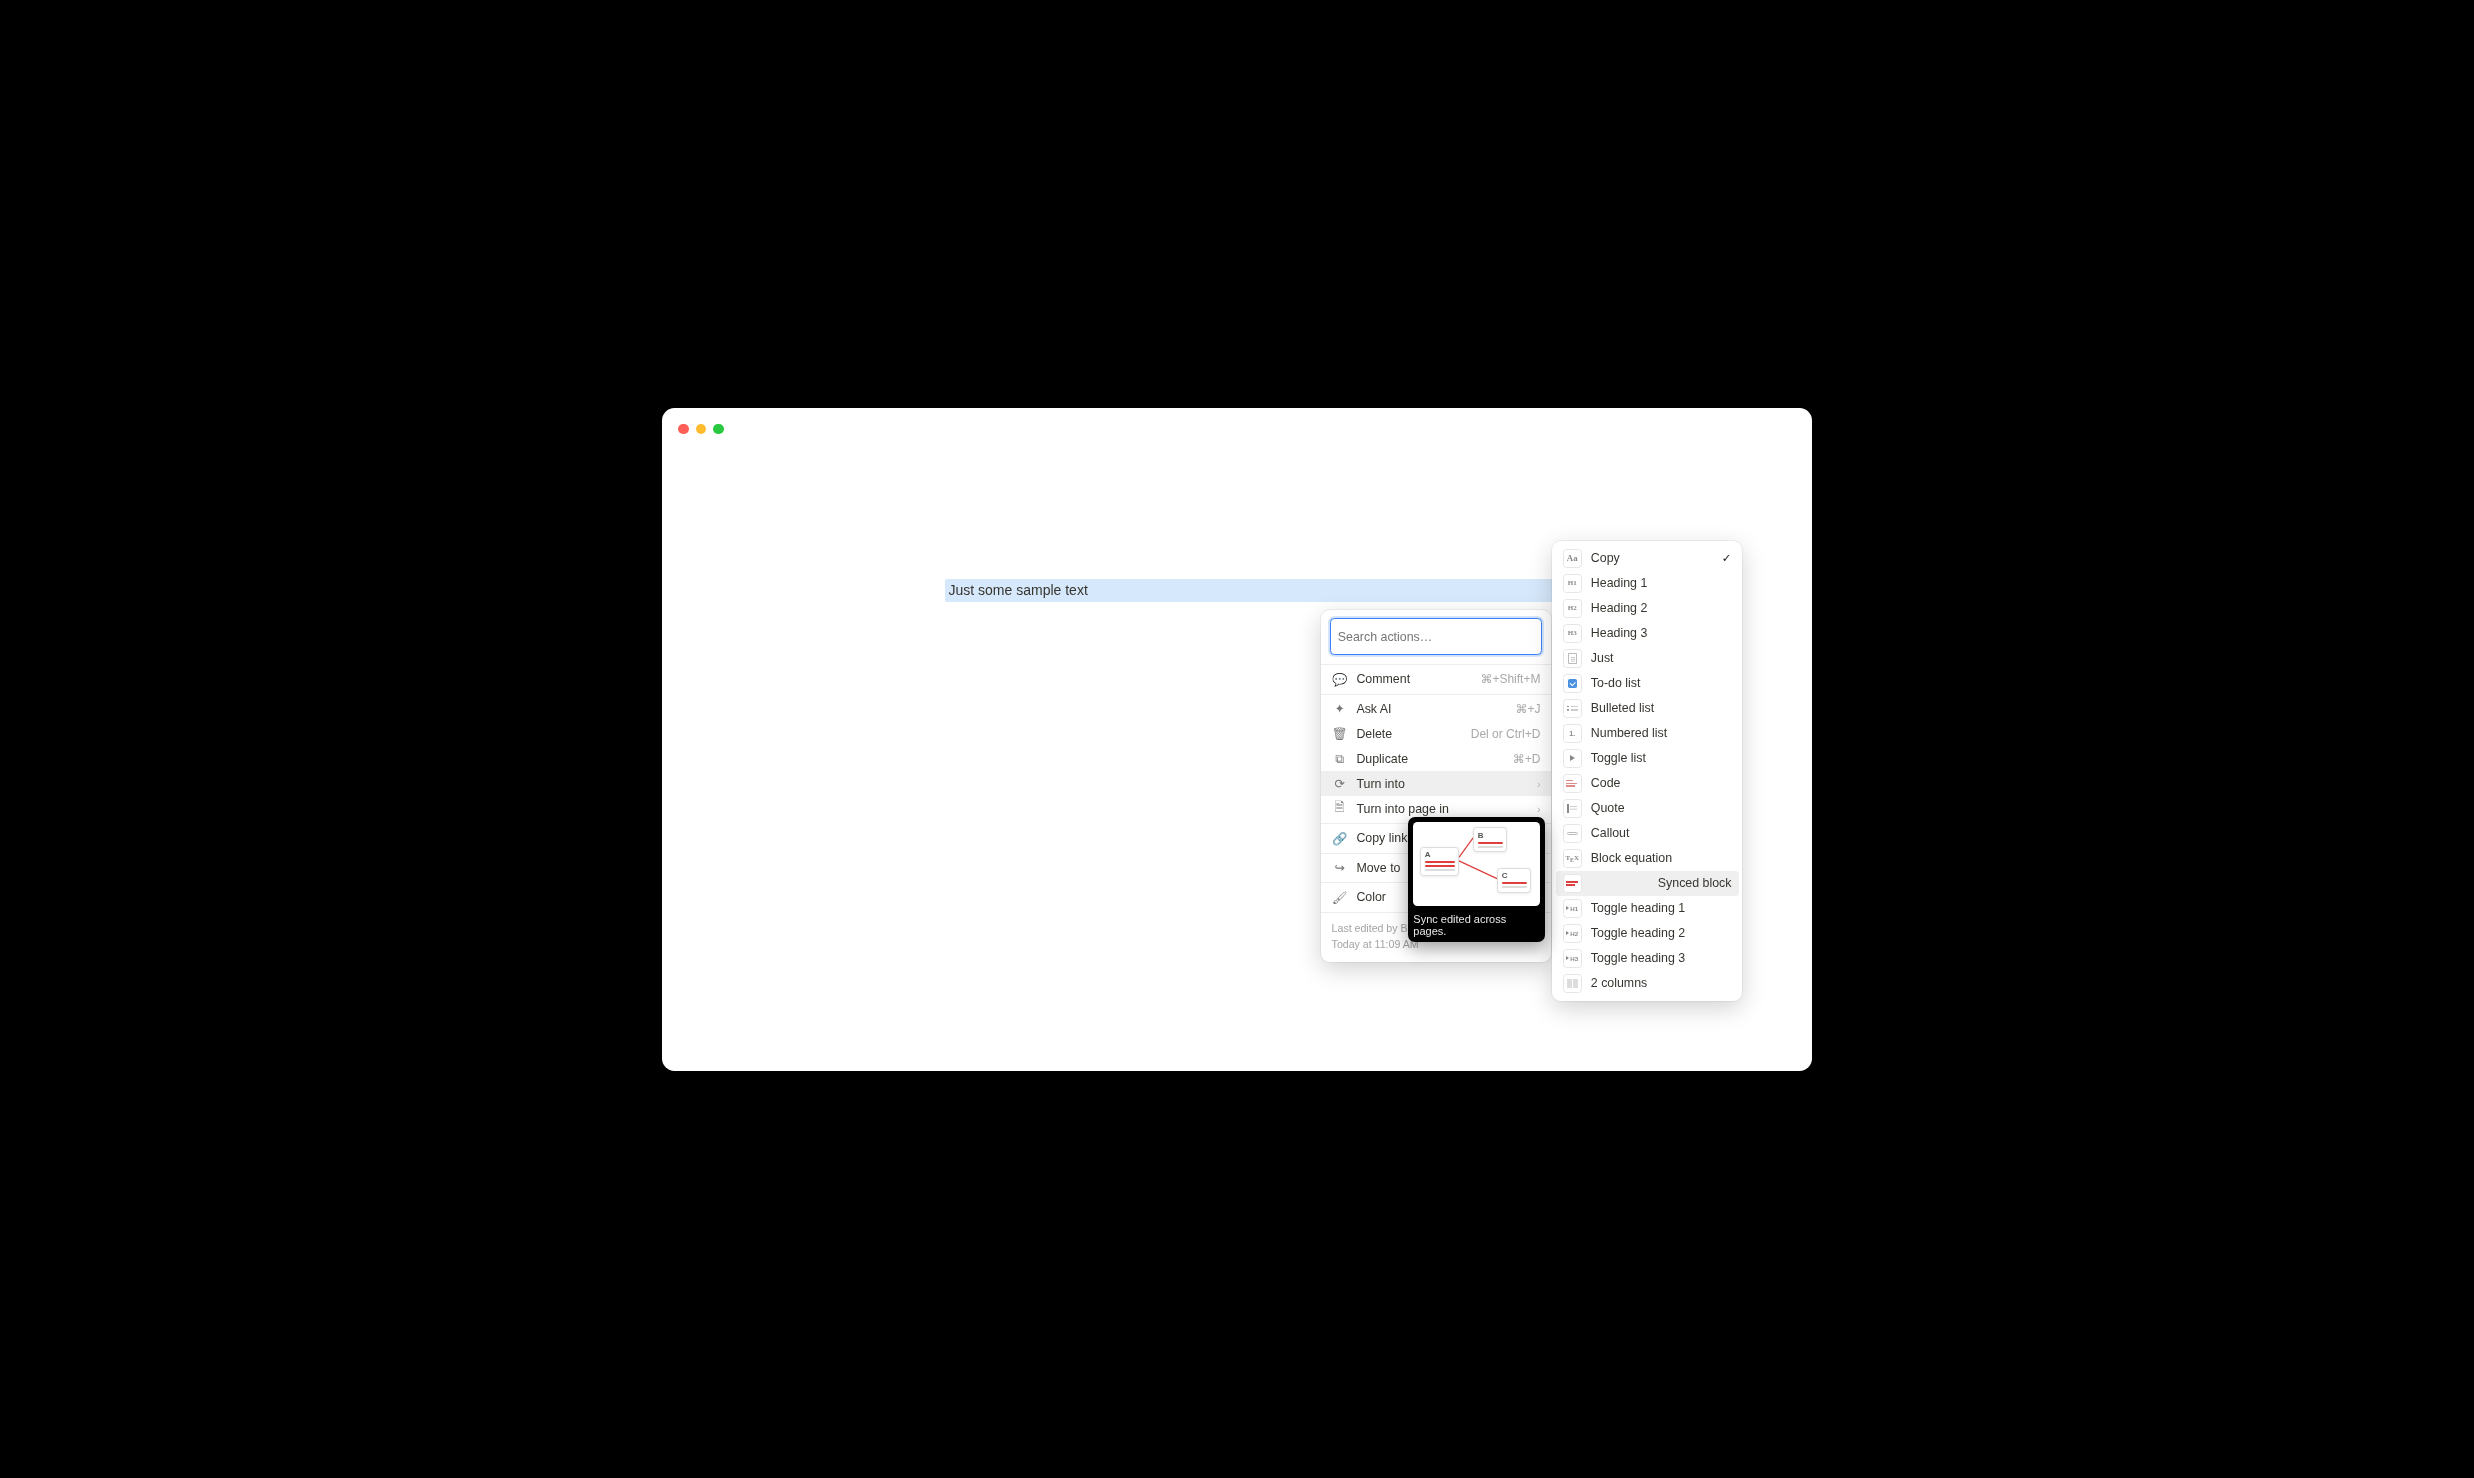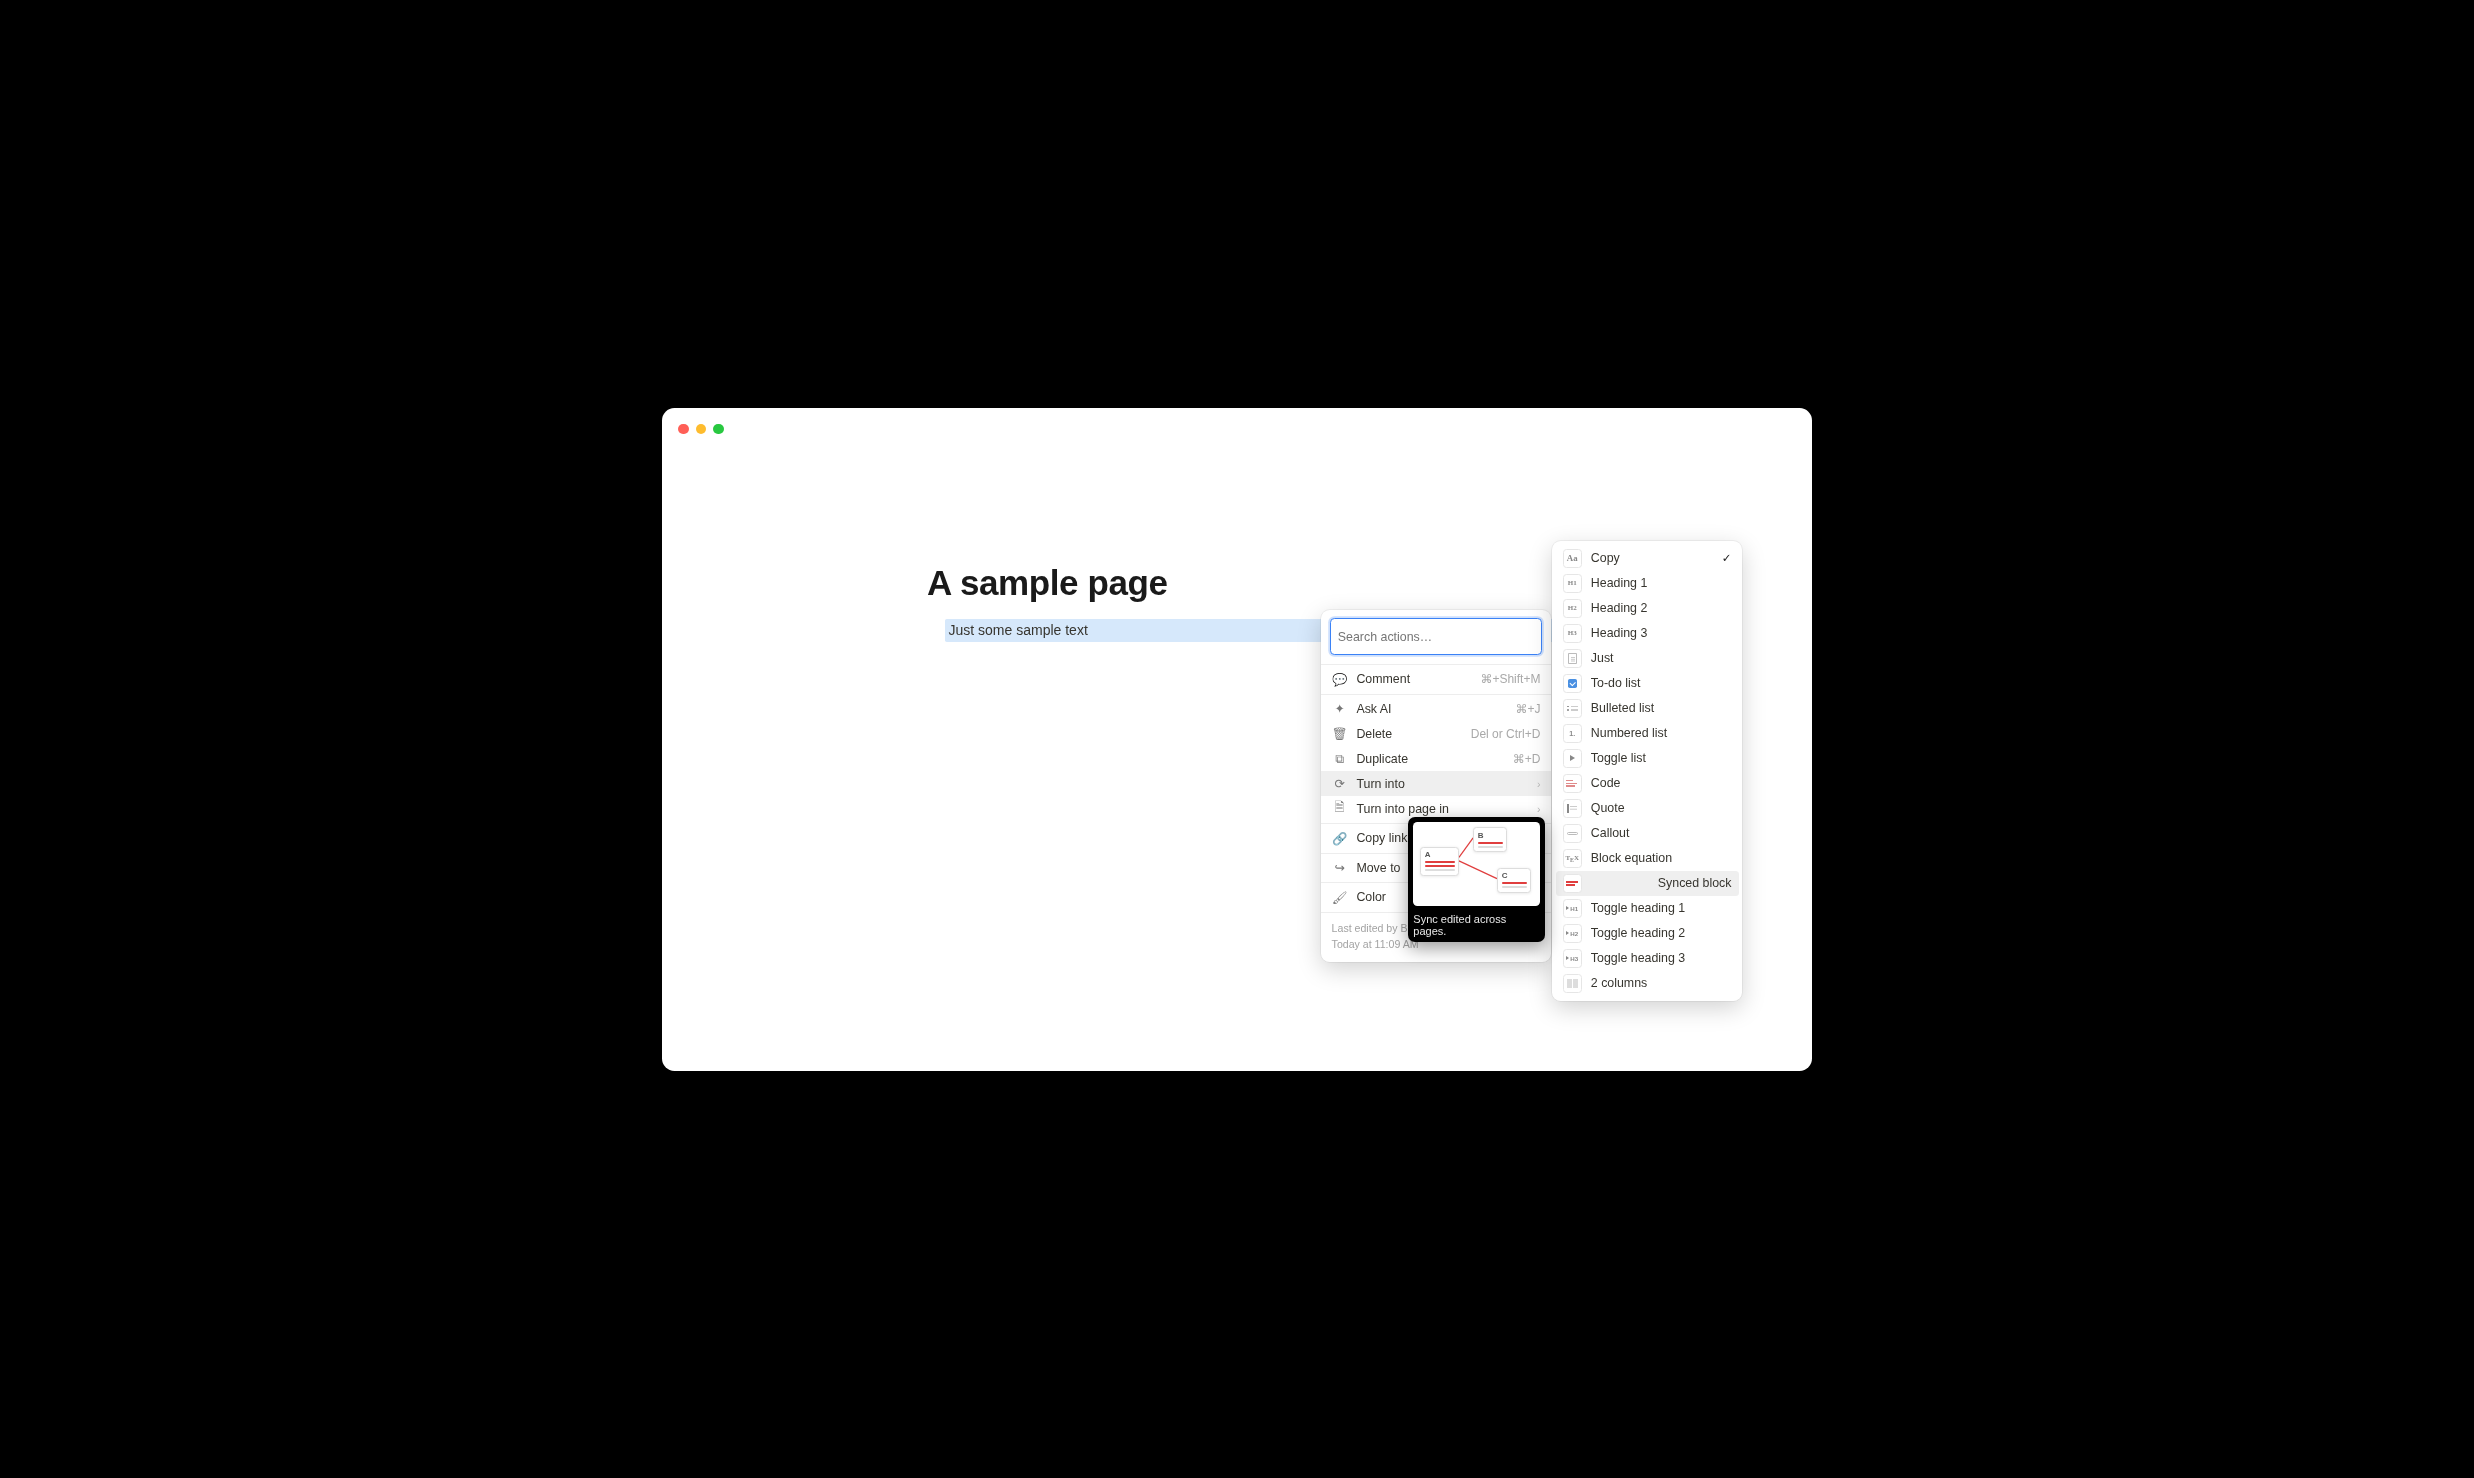--- a/index.html
+++ b/index.html
@@ -199,21 +199,20 @@
 
 <div class="frame">
 
   <div class="traffic">
     <div class="dot red"></div>
     <div class="dot yellow"></div>
     <div class="dot green"></div>
   </div>
 
   <div class="page">
-    <div class="title">A sample page</div>
     <div class="selected-line">Just some sample text</div>
   </div>
 
   <div class="actions">
     <div class="search-wrap">
       <input class="search" placeholder="Search actions…" style="">
     </div>
     <div class="sep"></div>
     <div class="mi">
       <span class="ico">💬</span>

